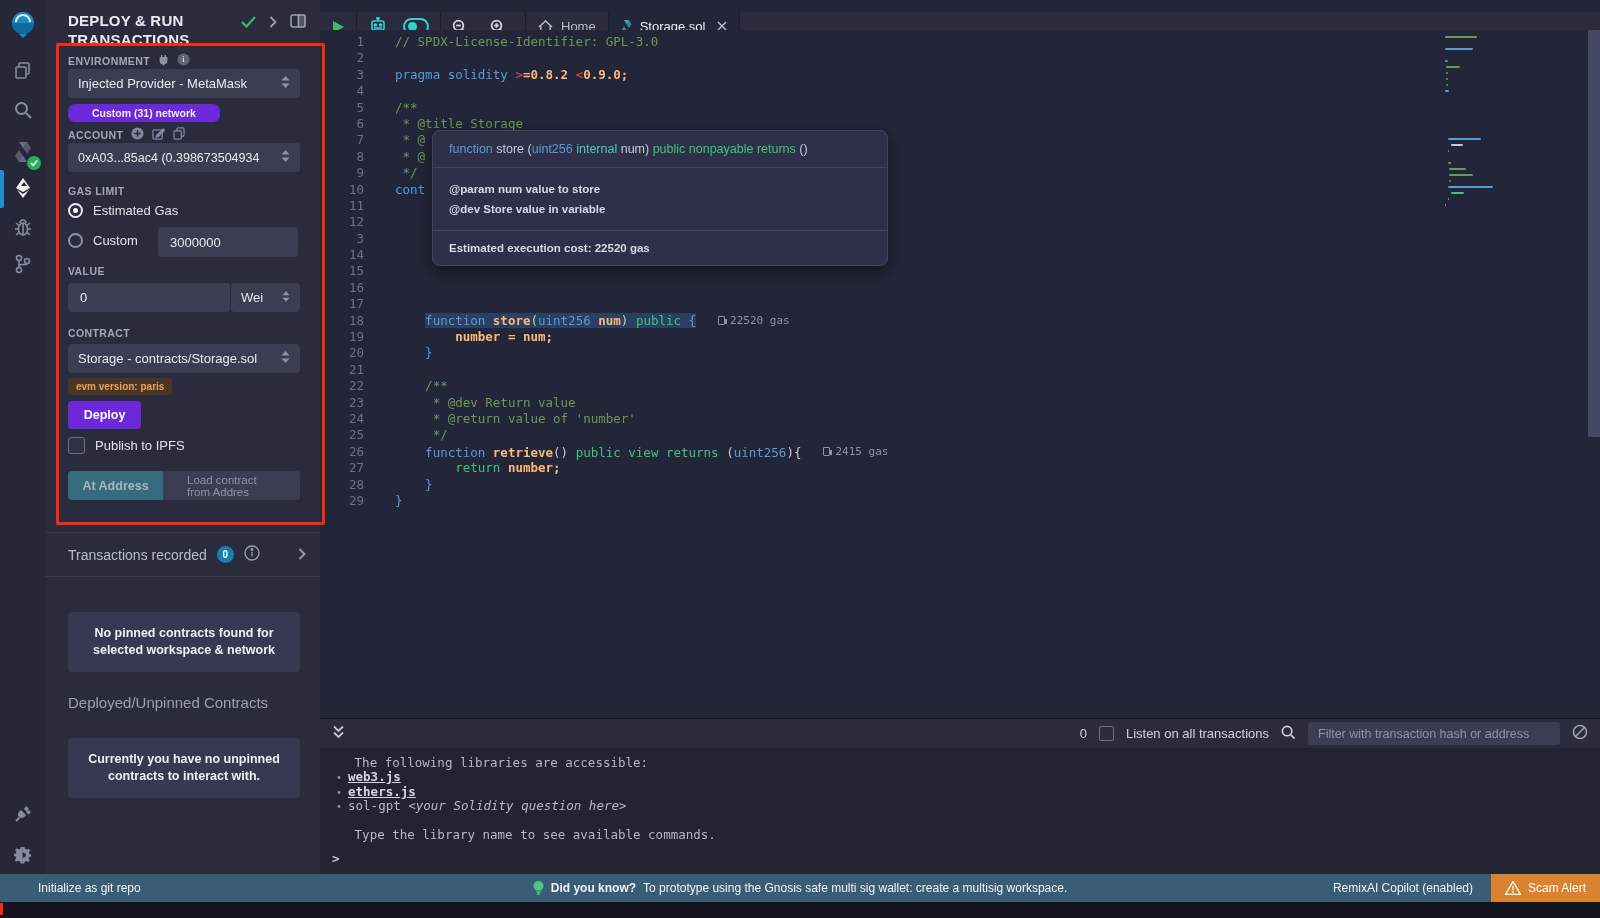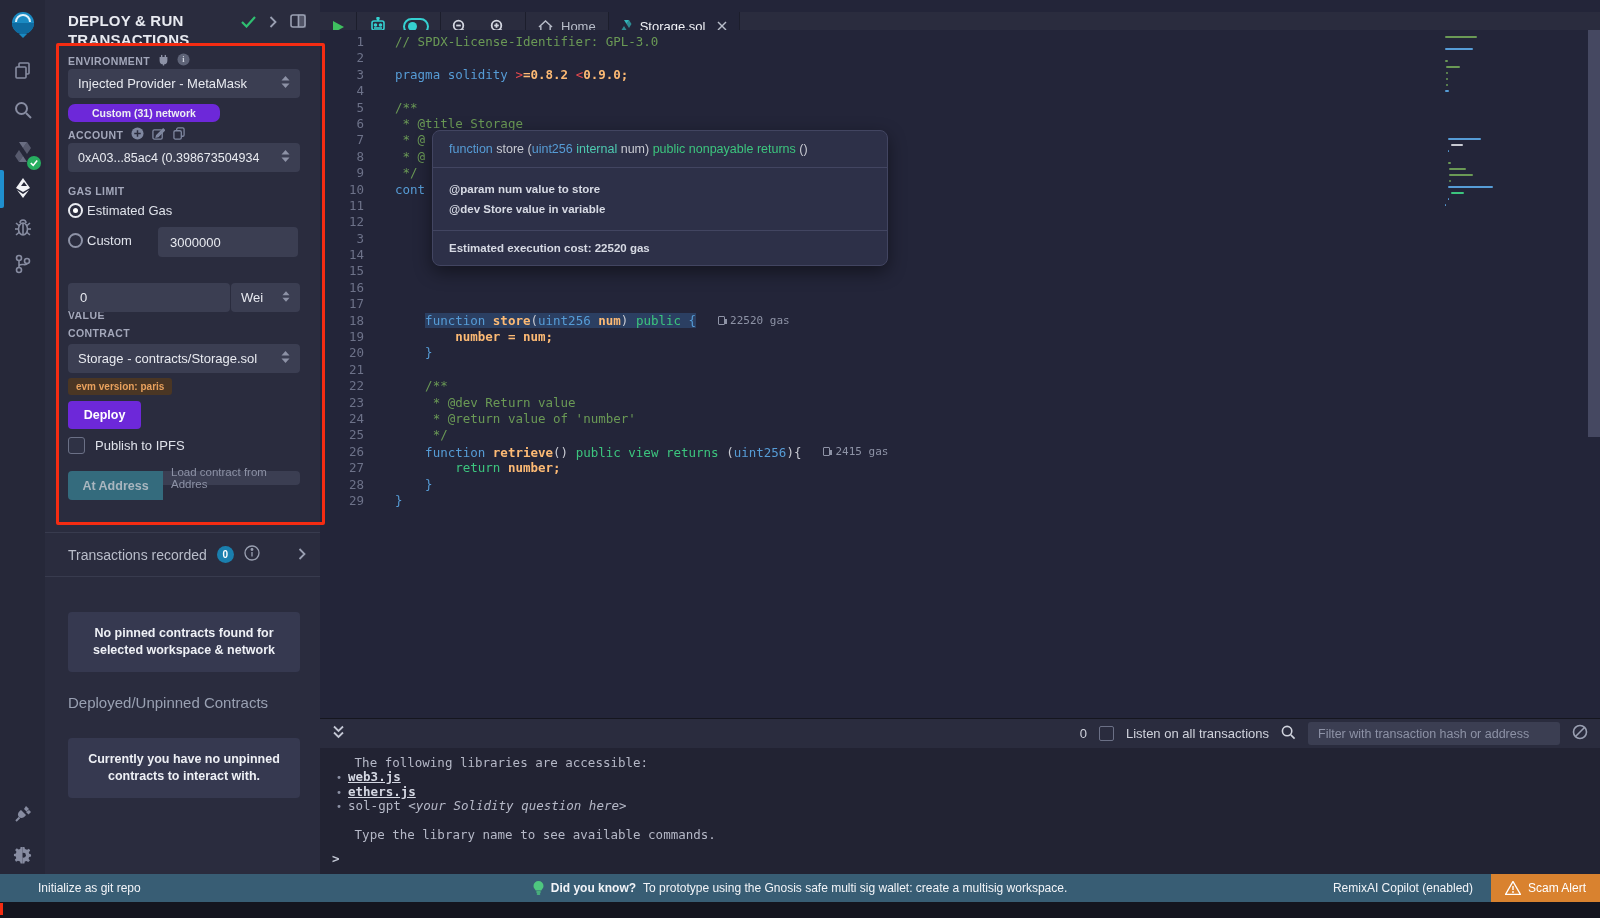--- a/index.html
+++ b/index.html
@@ -18,31 +18,31 @@
   
   .side-panel { position:absolute; left:45px; top:0; width:275px; height:874px; background:#2a2c3e; z-index:2; }
   .panel-title { position:absolute; left:23px; top:11px; width:160px; font-size:15px; font-weight:bold; color:#e8eaf0; line-height:19px; letter-spacing:.2px; }
   .panel-head-icons { position:absolute; right:14px; top:14px; display:flex; gap:13px; align-items:center; }
   .red-annotation { position:absolute; left:11px; top:43px; width:269px; height:482px; border:3px solid #f52c12; border-radius:2px; z-index:9; pointer-events:none; }
   .sec-label { position:absolute; left:23px; font-size:10.5px; font-weight:bold; color:#a3a7ba; letter-spacing:.4px; display:flex; gap:8px; align-items:center; }
   .control { position:absolute; left:23px; width:232px; height:29px; background:#3b3e52; border-radius:4px; color:#e8eaf0; font-size:13px; display:flex; align-items:center; padding:0 10px; }
   .control .grow { flex:1 1 auto; white-space:nowrap; overflow:hidden; }
   .sort-arrows { color:#8d92a6; flex:0 0 auto; }
   .net-badge { position:absolute; left:23px; top:104px; background:#6d28d9; color:#eceef3; font-size:10.5px; font-weight:bold; padding:3px 24px; border-radius:7px; }
-  .radio-row { position:absolute; left:23px; display:flex; align-items:center; gap:4px; color:#dfe2ea; font-size:13px; }
+  .radio-row { position:absolute; left:23px; display:flex; align-items:center; gap:10px; color:#dfe2ea; font-size:13px; }
   .radio { width:15px; height:15px; border-radius:50%; border:2px solid #8d92a6; background:transparent; position:relative; }
   .radio.sel { border-color:#e8eaf0; background:#2a2c3e; }
   .radio.sel::after { content:""; position:absolute; left:3px; top:3px; width:5px; height:5px; border-radius:50%; background:#ffffff; }
   .tinput { position:absolute; background:#3b3e52; border-radius:4px; color:#e8eaf0; font-size:13px; display:flex; align-items:center; padding:0 12px; border:none; font-family:"Liberation Sans",sans-serif; }
   .evm-badge { position:absolute; left:23px; top:378px; background:#4a3624; color:#e8a15d; font-size:10px; font-weight:bold; padding:3px 8px; border-radius:3px; }
   .deploy-btn { position:absolute; left:23px; top:401px; width:73px; height:28px; background:#6d28d9; border-radius:4px; color:#fff; font-size:12.5px; font-weight:bold; display:flex; align-items:center; justify-content:center; }
   .chk-row { position:absolute; left:23px; top:437px; display:flex; align-items:center; gap:10px; color:#dfe2ea; font-size:13px; }
   .chk { width:17px; height:17px; border:1px solid #6b7086; border-radius:3px; background:#2f3245; }
   .ataddr-btn { position:absolute; left:23px; top:471px; width:95px; height:29px; background:#346b7d; border-radius:4px 0 0 4px; color:#a9b6bf; font-size:12.5px; font-weight:bold; display:flex; align-items:center; justify-content:center; }
-  .ataddr-input { position:absolute; left:118px; top:471px; width:137px; height:14px; background:#3b3e52; border-radius:0 4px 4px 0; color:#8d92a6; font-size:11.5px; display:flex; align-items:center; padding:0 8px; }
+  .ataddr-input { position:absolute; left:118px; top:471px; width:137px; height:29px; background:#3b3e52; border-radius:0 4px 4px 0; color:#8d92a6; font-size:11.5px; display:flex; align-items:center; padding:0 24px; }
   .tx-recorded { position:absolute; left:0; top:532px; width:275px; height:45px; border-top:1px solid #383b4e; border-bottom:1px solid #383b4e; display:flex; align-items:center; padding:0 14px 0 23px; gap:10px; }
   .tx-recorded .t { color:#b9bdca; font-size:14px; }
   .count-badge { width:17px; height:17px; border-radius:50%; background:#1a7fae; color:#fff; font-size:10px; font-weight:bold; display:flex; align-items:center; justify-content:center; }
   .sect-title { position:absolute; left:23px; color:#99a0b2; font-size:15px; }
   .sect-title small { font-size:12px; color:#99a0b2; font-weight:normal; }
   .empty-box { position:absolute; left:23px; width:232px; background:#363950; border-radius:4px; color:#eef0f5; font-size:12.5px; font-weight:bold; text-align:center; display:flex; align-items:center; justify-content:center; padding:10px 18px; line-height:17px; }
 
   
   .main { position:absolute; left:320px; top:0; width:1280px; height:874px; background:#232539; }
   .tabbar { position:absolute; left:0; top:12px; width:1280px; height:30px; background:#2a2c3e; display:flex; align-items:stretch; border-bottom:1px solid #1c1e2c; }
@@ -252,21 +252,21 @@
     <div class="radio-row" style="top:203px;">
       <span class="radio sel"></span>
       <span>Estimated Gas</span>
     </div>
     <div class="radio-row" style="top:233px;">
       <span class="radio"></span>
       <span>Custom</span>
     </div>
     <div class="tinput" style="left:113px; top:227px; width:140px; height:30px;">3000000</div>
 
-    <div class="sec-label" style="top:265px;margin-top:44px;">
+    <div class="sec-label" style="top:265px;">
         <span>VALUE</span>
       </div>
     <div class="tinput" style="left:23px; top:283px; width:162px; height:29px;">0</div>
     <div class="control" style="left:186px; top:283px; width:69px;">
       <span class="grow">Wei</span>
       <span class="sort-arrows"><svg width="8" height="11" viewBox="0 0 9 12" fill="currentColor">
             <path d="M4.5 0 L8.5 4.5 L0.5 4.5 Z"></path>
             <path d="M4.5 12 L0.5 7.5 L8.5 7.5 Z"></path>
           </svg></span>
     </div>

